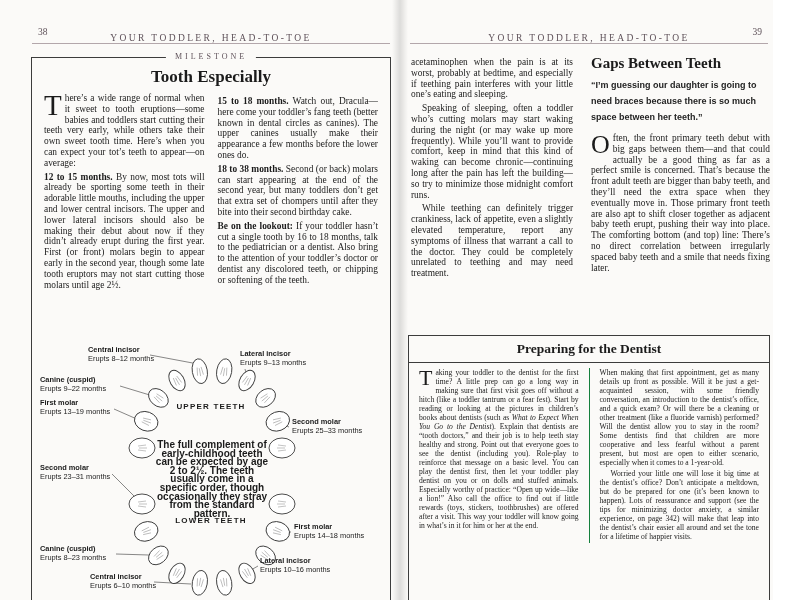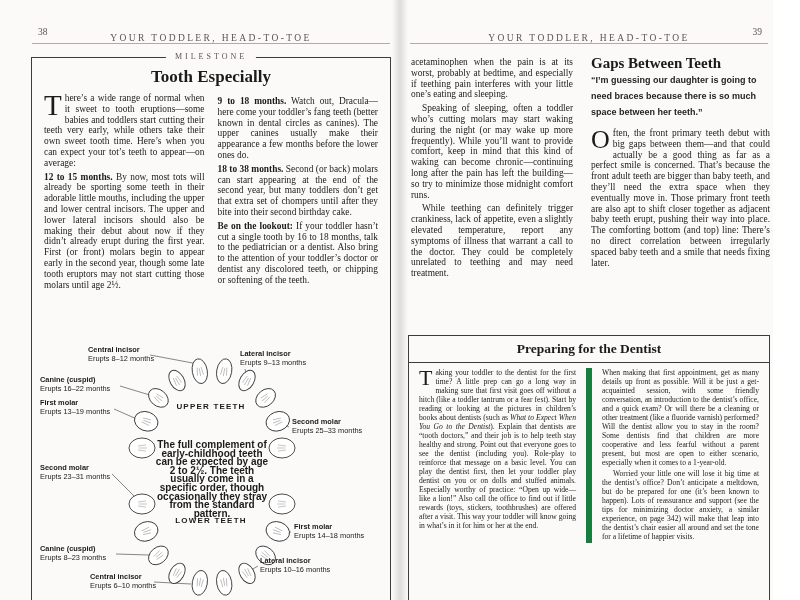--- a/index.html
+++ b/index.html
@@ -65,39 +65,39 @@
   .centernote {
     position:absolute; left:121px; top:95px; width:118px; text-align:center;
     font-family:"Liberation Sans", sans-serif; font-weight:bold;
     font-size:10px; line-height:8.6px;
   }
 
   
   .cont-col { position:absolute; top:57px; left:6px; width:162px; }
   .cont-col p { margin-bottom:3px; }
   .gaps-col { position:absolute; top:55px; left:186px; right:3px; }
-  .gaps-title { font-weight:bold; font-size:15px; }
+  .gaps-title { font-weight:bold; font-size:15px; margin-bottom:5px; }
   .gaps-quote {
     font-family:"Liberation Sans", sans-serif; font-weight:bold;
     font-size:9px; line-height:16px; margin-bottom:8px; text-align:left; color:#242424;
   }
 
   
   .dentist-box {
     position:absolute; top:335px; left:3px; right:3px; height:280px;
     border:1px solid #3c3c3c;
   }
   .dentist-title {
     text-align:center; font-weight:bold; font-size:13.5px;
     padding:5px 0 5px; border-bottom:1px solid #3c3c3c;
   }
   .dentist-cols { display:flex; padding:5px 10px 0; }
   .dcol { flex:1; }
   .dcol p { font-size:7.6px; line-height:9px; margin-bottom:2px; }
-  .dcol2 { border-left:6px solid #15803d; margin-left:10px; padding-left:10px; }
+  .dcol2 { border-left:1px solid #15803d; margin-left:10px; padding-left:10px; }
 </style>
 </head>
 <body>
 
 <div class="screen">
   <div class="spine"></div>
 
   <div class="page page-left">
     <div class="page-header">
       <span class="pagenum pn-left">38</span>
@@ -107,21 +107,21 @@
     <div class="milestone-box">
       <div class="milestone-label">MILESTONE</div>
       <div class="box-title">Tooth Especially</div>
 
       <div class="milestone-cols">
         <div class="mcol">
           <p><span class="dropcap">T</span><span>here’s a wide range of normal when it sweet to tooth eruptions—some babies and toddlers start cutting their teeth very early, while others take their own sweet tooth time. Here’s when you can expect your tot’s teeth to appear—on average:</span></p>
           <p class="leadp"><b>12 to 15 months.</b><span> By now, most tots will already be sporting some teeth in their adorable little mouths, including the upper and lower central incisors. The upper and lower lateral incisors should also be making their debut about now if they didn’t already erupt during the first year. First (or front) molars begin to appear early in the second year, though some late tooth eruptors may not start cutting those molars until age 2½.</span></p>
         </div>
         <div class="mcol">
-          <p class="leadp"><b>9 to 18 months.</b><span> Watch out, Dracula—here come your toddler’s fang teeth (better known in dental circles as canines). The upper canines usually make their appearance a few months before the lower ones do.</span></p>
+          <p class="leadp"><b>15 to 18 months.</b><span> Watch out, Dracula—here come your toddler’s fang teeth (better known in dental circles as canines). The upper canines usually make their appearance a few months before the lower ones do.</span></p>
           <p class="leadp"><b>18 to 38 months.</b><span> Second (or back) molars can start appearing at the end of the second year, but many toddlers don’t get that extra set of chompers until after they bite into their second birthday cake.</span></p>
           <p class="leadp"><b>Be on the lookout:</b><span> If your toddler hasn’t cut a single tooth by 16 to 18 months, talk to the pediatrician or a dentist. Also bring to the attention of your toddler’s doctor or dentist any discolored teeth, or chipping or softening of the teeth.</span></p>
         </div>
       </div>
 
       <div class="diagram">
         <svg id="teeth-svg" viewBox="0 0 358 252">
           <line class="conn" x1="118" y1="9" x2="166" y2="18"></line>
           <line class="conn" x1="213" y1="23" x2="215" y2="31"></line>
           <line class="conn" x1="88" y1="40" x2="121" y2="50"></line>
@@ -221,21 +221,21 @@
         <div class="tlabel" style="left:56px; top:0">
           <div class="tname">Central incisor</div>
           <div class="terupts">Erupts 8–12 months</div>
         </div>
         <div class="tlabel" style="left:208px; top:4px">
           <div class="tname">Lateral incisor</div>
           <div class="terupts">Erupts 9–13 months</div>
         </div>
         <div class="tlabel" style="left:8px; top:30px">
           <div class="tname">Canine (cuspid)</div>
-          <div class="terupts">Erupts 16–22 months</div>
+          <div class="terupts">Erupts 9–22 months</div>
         </div>
         <div class="tlabel" style="left:8px; top:53px">
           <div class="tname">First molar</div>
           <div class="terupts">Erupts 13–19 months</div>
         </div>
         <div class="tlabel" style="left:260px; top:72px">
           <div class="tname">Second molar</div>
           <div class="terupts">Erupts 25–33 months</div>
         </div>
         <div class="tlabel" style="left:8px; top:118px">

